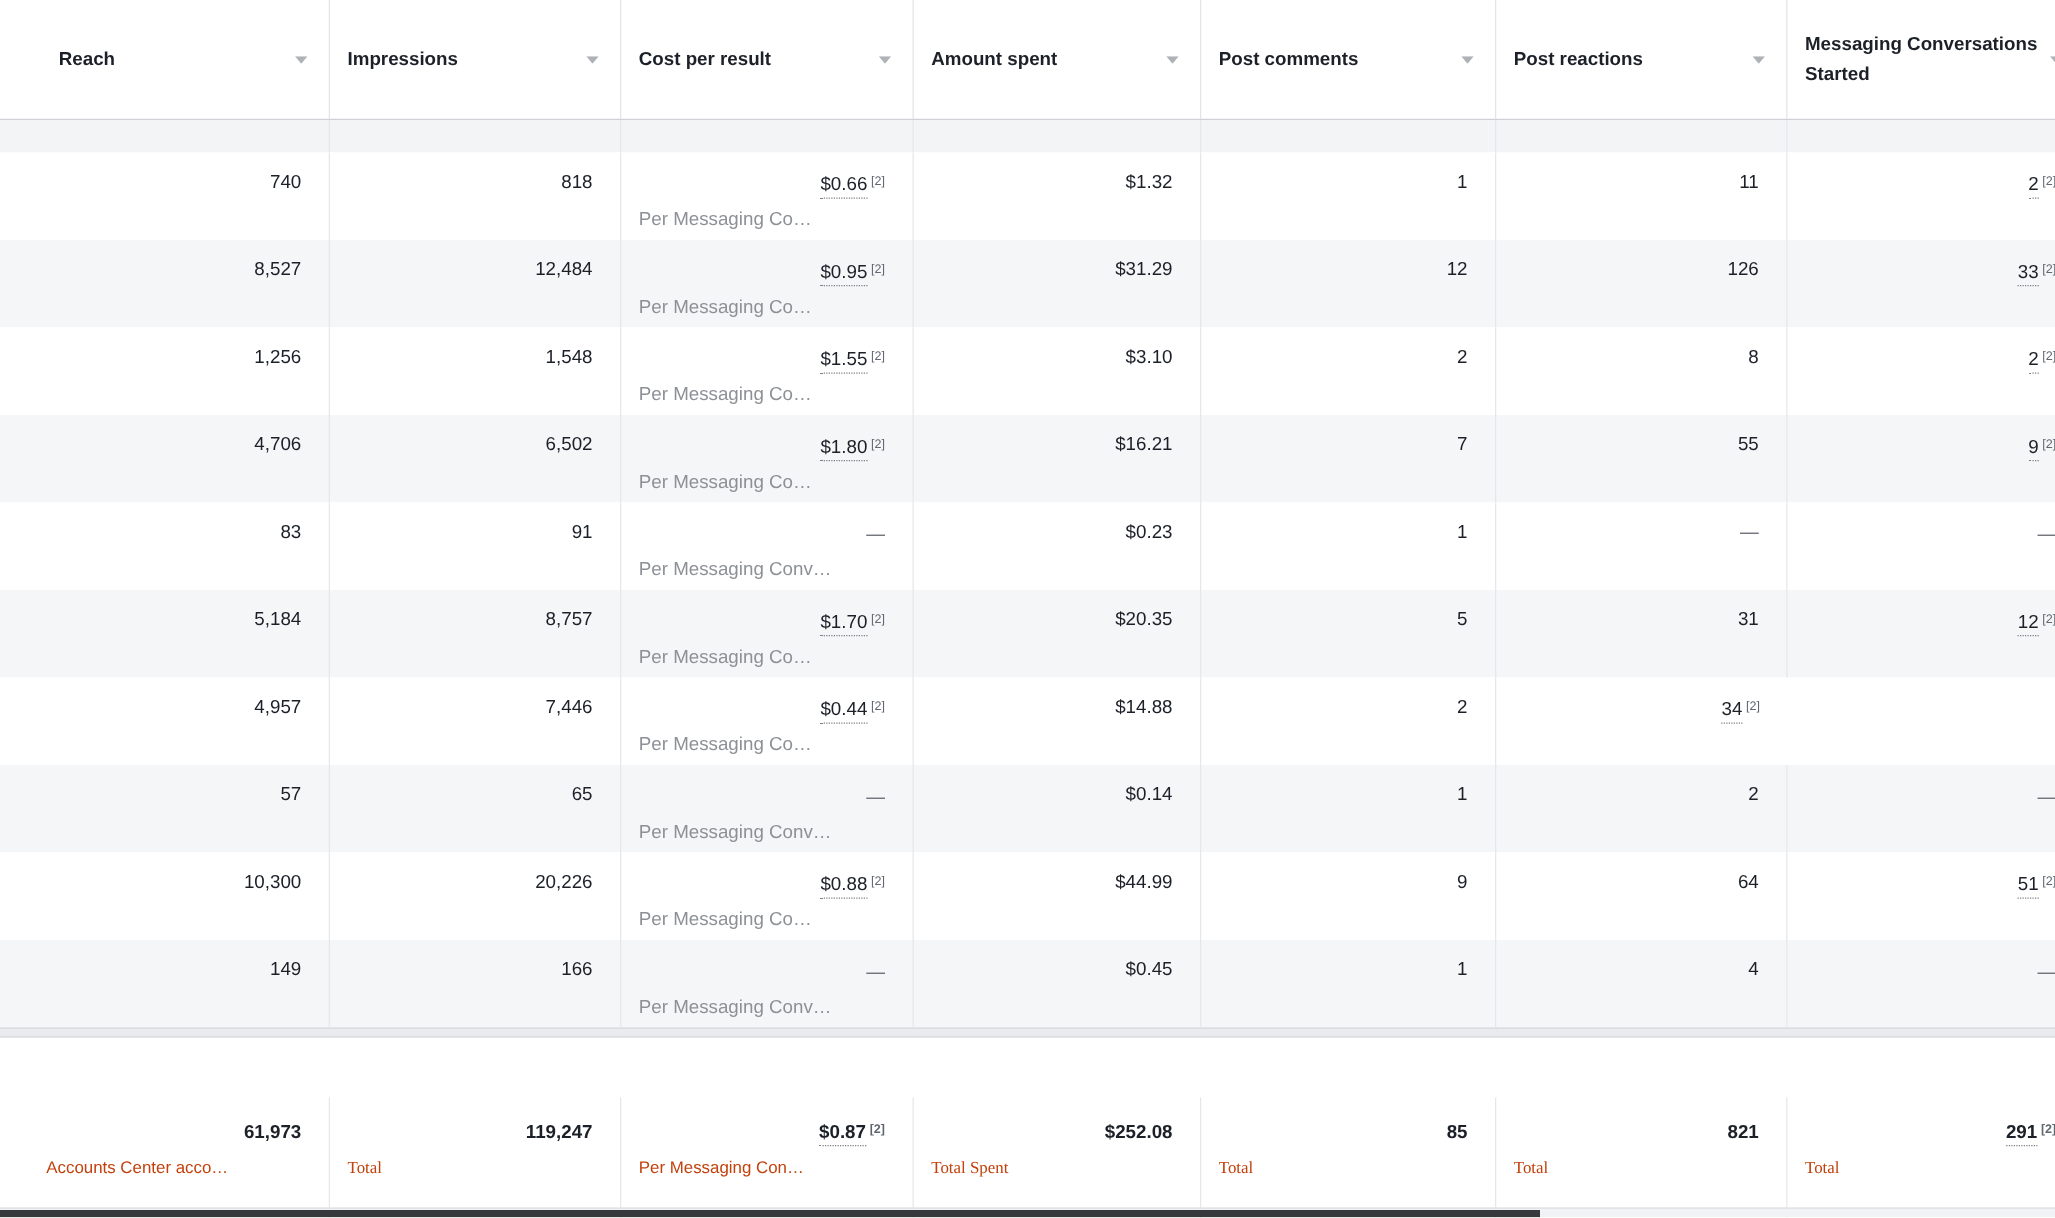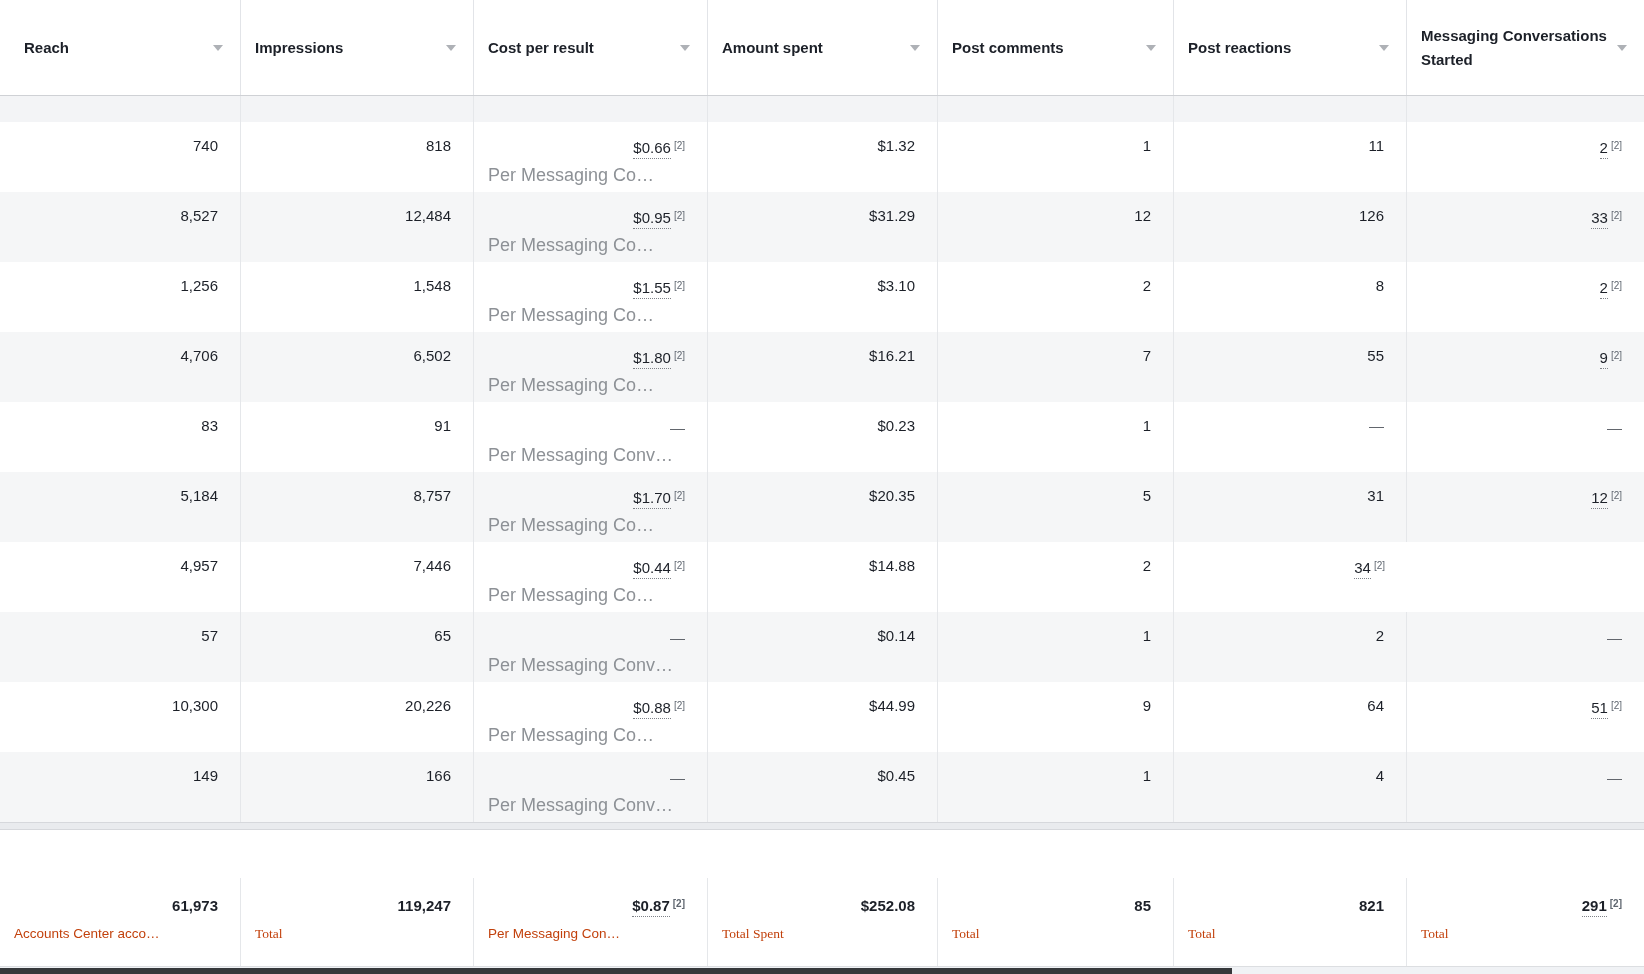--- a/index.html
+++ b/index.html
@@ -1,20 +1,20 @@
 <!DOCTYPE html>
 <html><head>
 <meta charset="utf-8">
 <style>
   * { box-sizing: border-box; margin: 0; padding: 0; }
   html, body { background: #fff; }
   body { font-family: "Liberation Sans", "DejaVu Sans", sans-serif; }
   .app { position: relative; width: 1644px; height: 974px; overflow: hidden; background: #fff; }
 
-  .grid-row { display: grid; grid-template-columns: 241px 233px 234px 230px 236px 233px 237px; }
+  .grid-row { display: grid; grid-template-columns: 241px 233px 234px 230px 236px 233px 237px; padding-left: 23px; }
 
   
   .thead { height: 96px; border-bottom: 1px solid #cfd1d5; background: #fff; }
   .hcell {
     position: relative; display: flex; align-items: center;
     padding: 8px 36px 8px 14px;
     font-size: 15px; font-weight: 700; color: #1c2028; line-height: 24px;
     border-right: 1px solid #e2e4e8;
   }
   .hcell:first-child { padding-left: 24px; }
@@ -30,21 +30,21 @@
   .trow { height: 70px; background: #fff; }
   .tbody .trow:nth-child(even) { background: #f5f6f7; }
   .cell {
     border-right: 1px solid #e5e7ea; padding: 15px 22px 0 14px;
     font-size: 15px; color: #1c2028; overflow: hidden;
   }
   .cell:last-child { border-right: none; }
   .num { text-align: right; }
   .line1 { text-align: right; line-height: 22px; white-space: nowrap; }
   .sub {
-    font-size: 18px; color: #8d9196; line-height: 19px;
+    font-size: 15px; color: #8d9196; line-height: 19px;
     margin-top: 7px; white-space: nowrap; text-align: left;
   }
   .cost .sub, .stub .sub { margin-left: 0; }
   .val { display: inline-block; line-height: 19px; }
   .dotted { border-bottom: 1.5px dotted #7d8187; padding-bottom: 1px; }
   .ref { font-size: 10px; color: #606770; vertical-align: top; position: relative; top: -2px; margin-left: 3px; letter-spacing: 0; }
   .ref:empty { display: none; }
   .dash { color: #62666d; }
 
   

